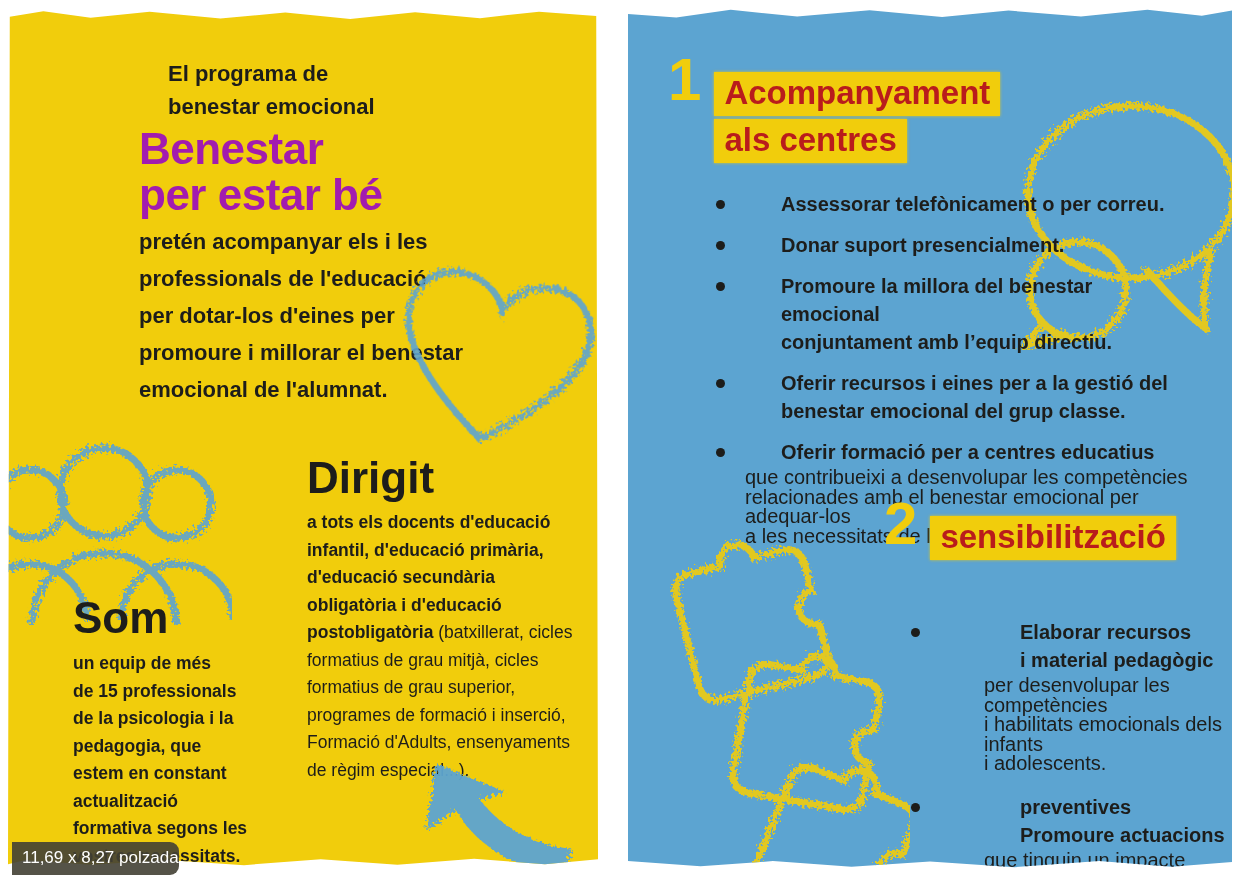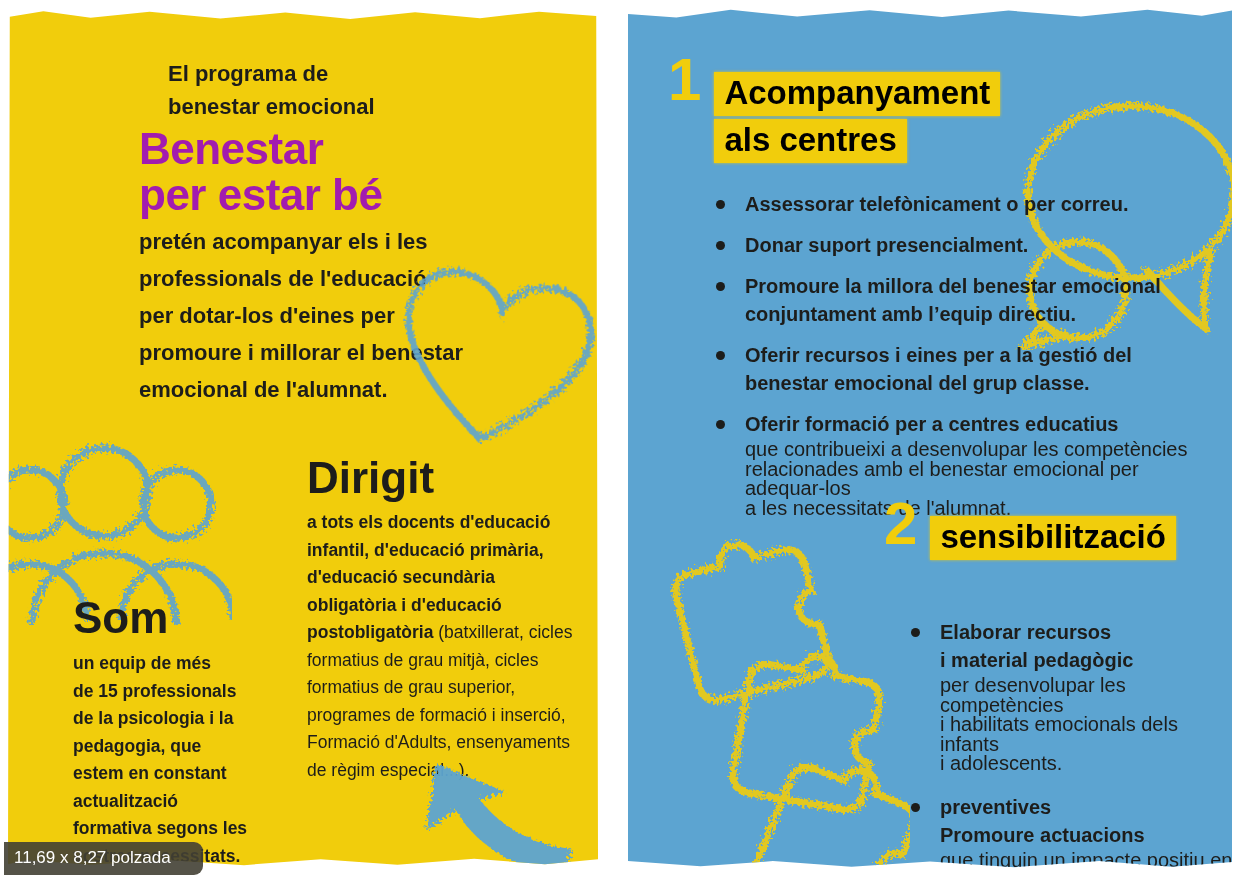--- a/index.html
+++ b/index.html
@@ -28,43 +28,43 @@
   .dirigit-body{margin-top:7px;font-size:17.5px;line-height:27.5px;font-weight:400;}
   .dirigit-body b{font-weight:700;}
 
   
   .sec{display:flex;}
   .sec1{left:40px;top:42px;}
   .sec2{left:256px;top:486px;}
   .num{font-weight:700;font-size:60px;line-height:60px;color:#f1cd0c;margin-right:13px;}
   .sec-title{margin-top:22px;}
   .hl-row{line-height:0;}
-  .hl{display:inline-block;background:#f1cd0c;color:#000000;font-weight:700;font-size:33px;line-height:36px;
+  .hl{display:inline-block;background:#f1cd0c;color:#b91c1c;font-weight:700;font-size:33px;line-height:36px;
       padding:3px 10px 5px 10px;margin-bottom:3px;box-shadow:0 0 3px rgba(241,205,12,.8);}
 
   ul.bullets{list-style:none;margin:0;padding:0;}
   .bullets1{left:88px;top:182px;width:472px;}
   .bullets2{left:283px;top:610px;width:322px;}
   .bullets li{display:flex;margin-bottom:13px;}
-  .bullets2 li{margin-bottom:19px;}
+  .bullets2 li{margin-bottom:19px;gap:44px;}
   .dot{flex:none;width:9px;height:9px;border-radius:50%;background:#1d1d1b;margin:10px 20px 0 0;}
-  .btitle div{font-weight:700;font-size:20px;line-height:28px;}
+  .btitle div{font-weight:700;font-size:20px;line-height:28px;margin-left:36px;}
   .bdetail{margin-top:2px;}
   .bdetail div{font-weight:400;font-size:20px;line-height:19.5px;}
 
   
   svg.deco{position:absolute;pointer-events:none;}
   .heart-svg{left:372px;top:248px;}
   .team-svg{left:-16px;top:430px;}
   .arrow-svg{left:398px;top:738px;}
   .speech-svg{left:375px;top:70px;}
   .puzzle-svg{left:20px;top:522px;}
 
-  .size-badge{position:absolute;left:4px;top:842px;background:rgba(66,64,52,0.9);color:#ffffff;
-    font-size:17px;line-height:20px;padding:6px 32px 7px 10px;border-radius:0 9px 9px 0;}
+  .size-badge{position:absolute;left:12px;top:842px;background:rgba(66,64,52,0.9);color:#ffffff;
+    font-size:17px;line-height:20px;padding:6px 0 7px 10px;border-radius:0 9px 9px 0;}
 </style>
 </head>
 <body>
 
 <div class="stage">
 
   <svg width="0" height="0" style="position:absolute">
     <defs>
       <filter id="spray" x="-30%" y="-30%" width="160%" height="160%">
         <feGaussianBlur in="SourceGraphic" stdDeviation="0.7" result="b"></feGaussianBlur>

